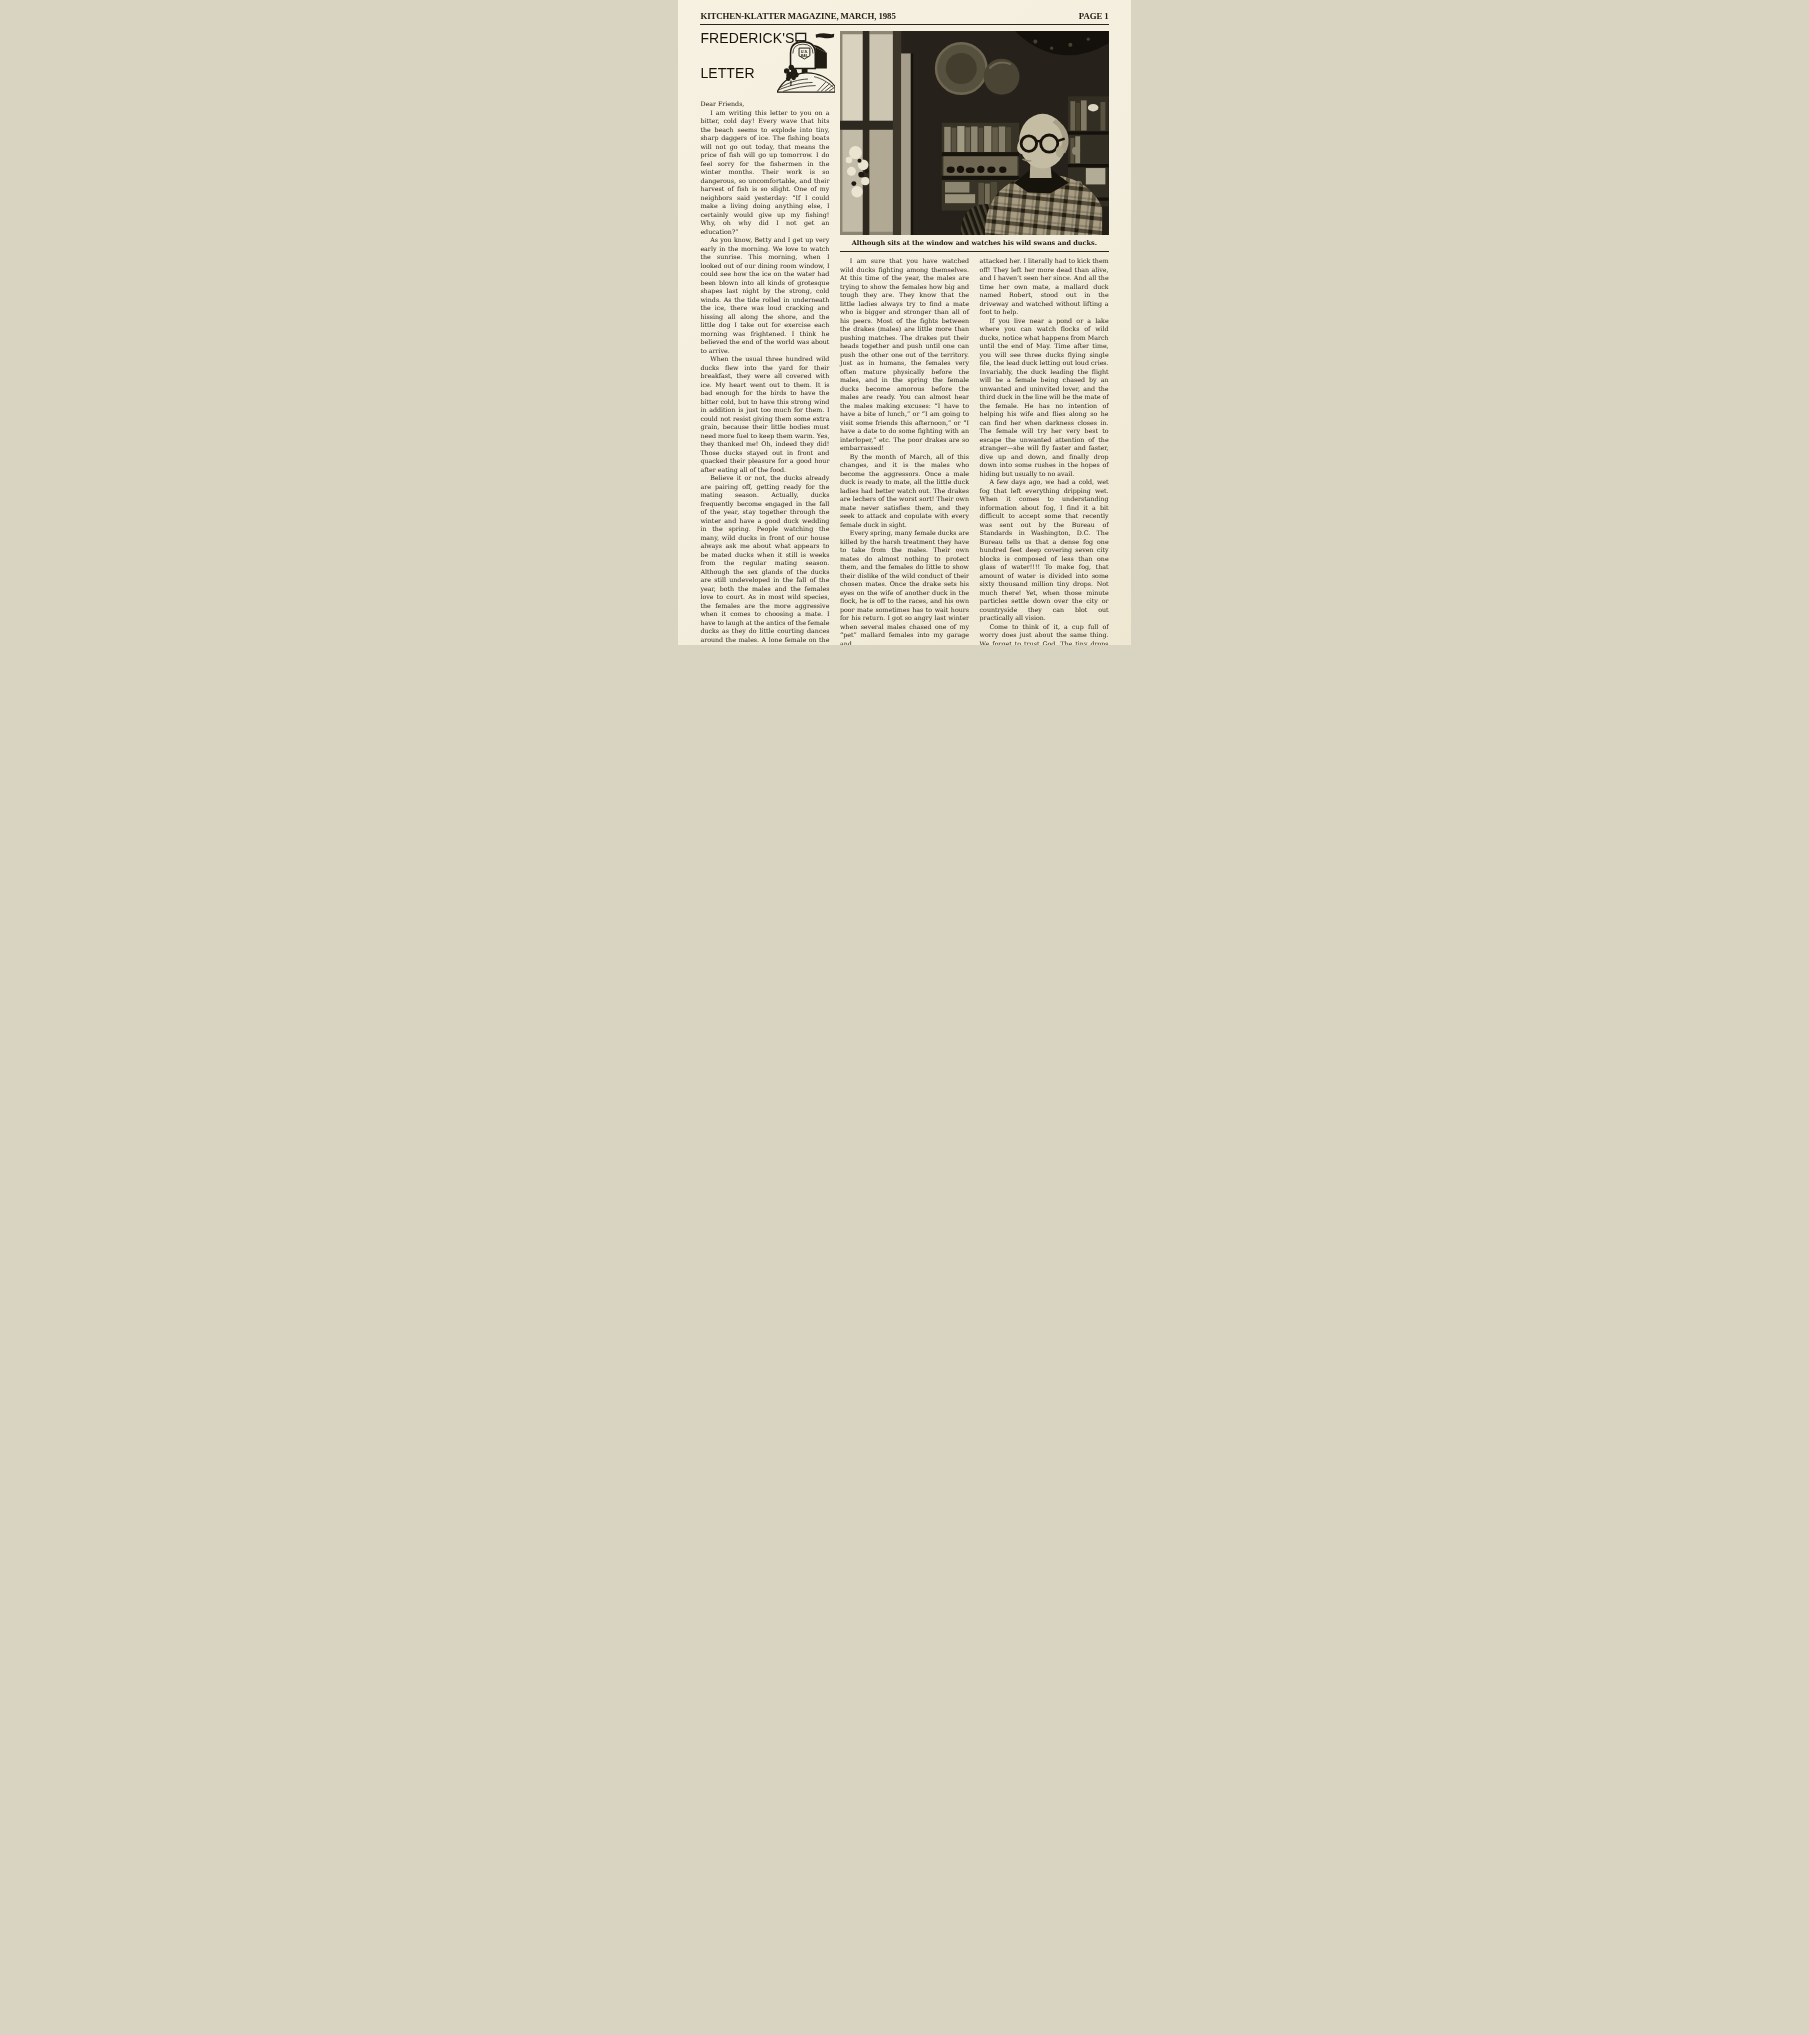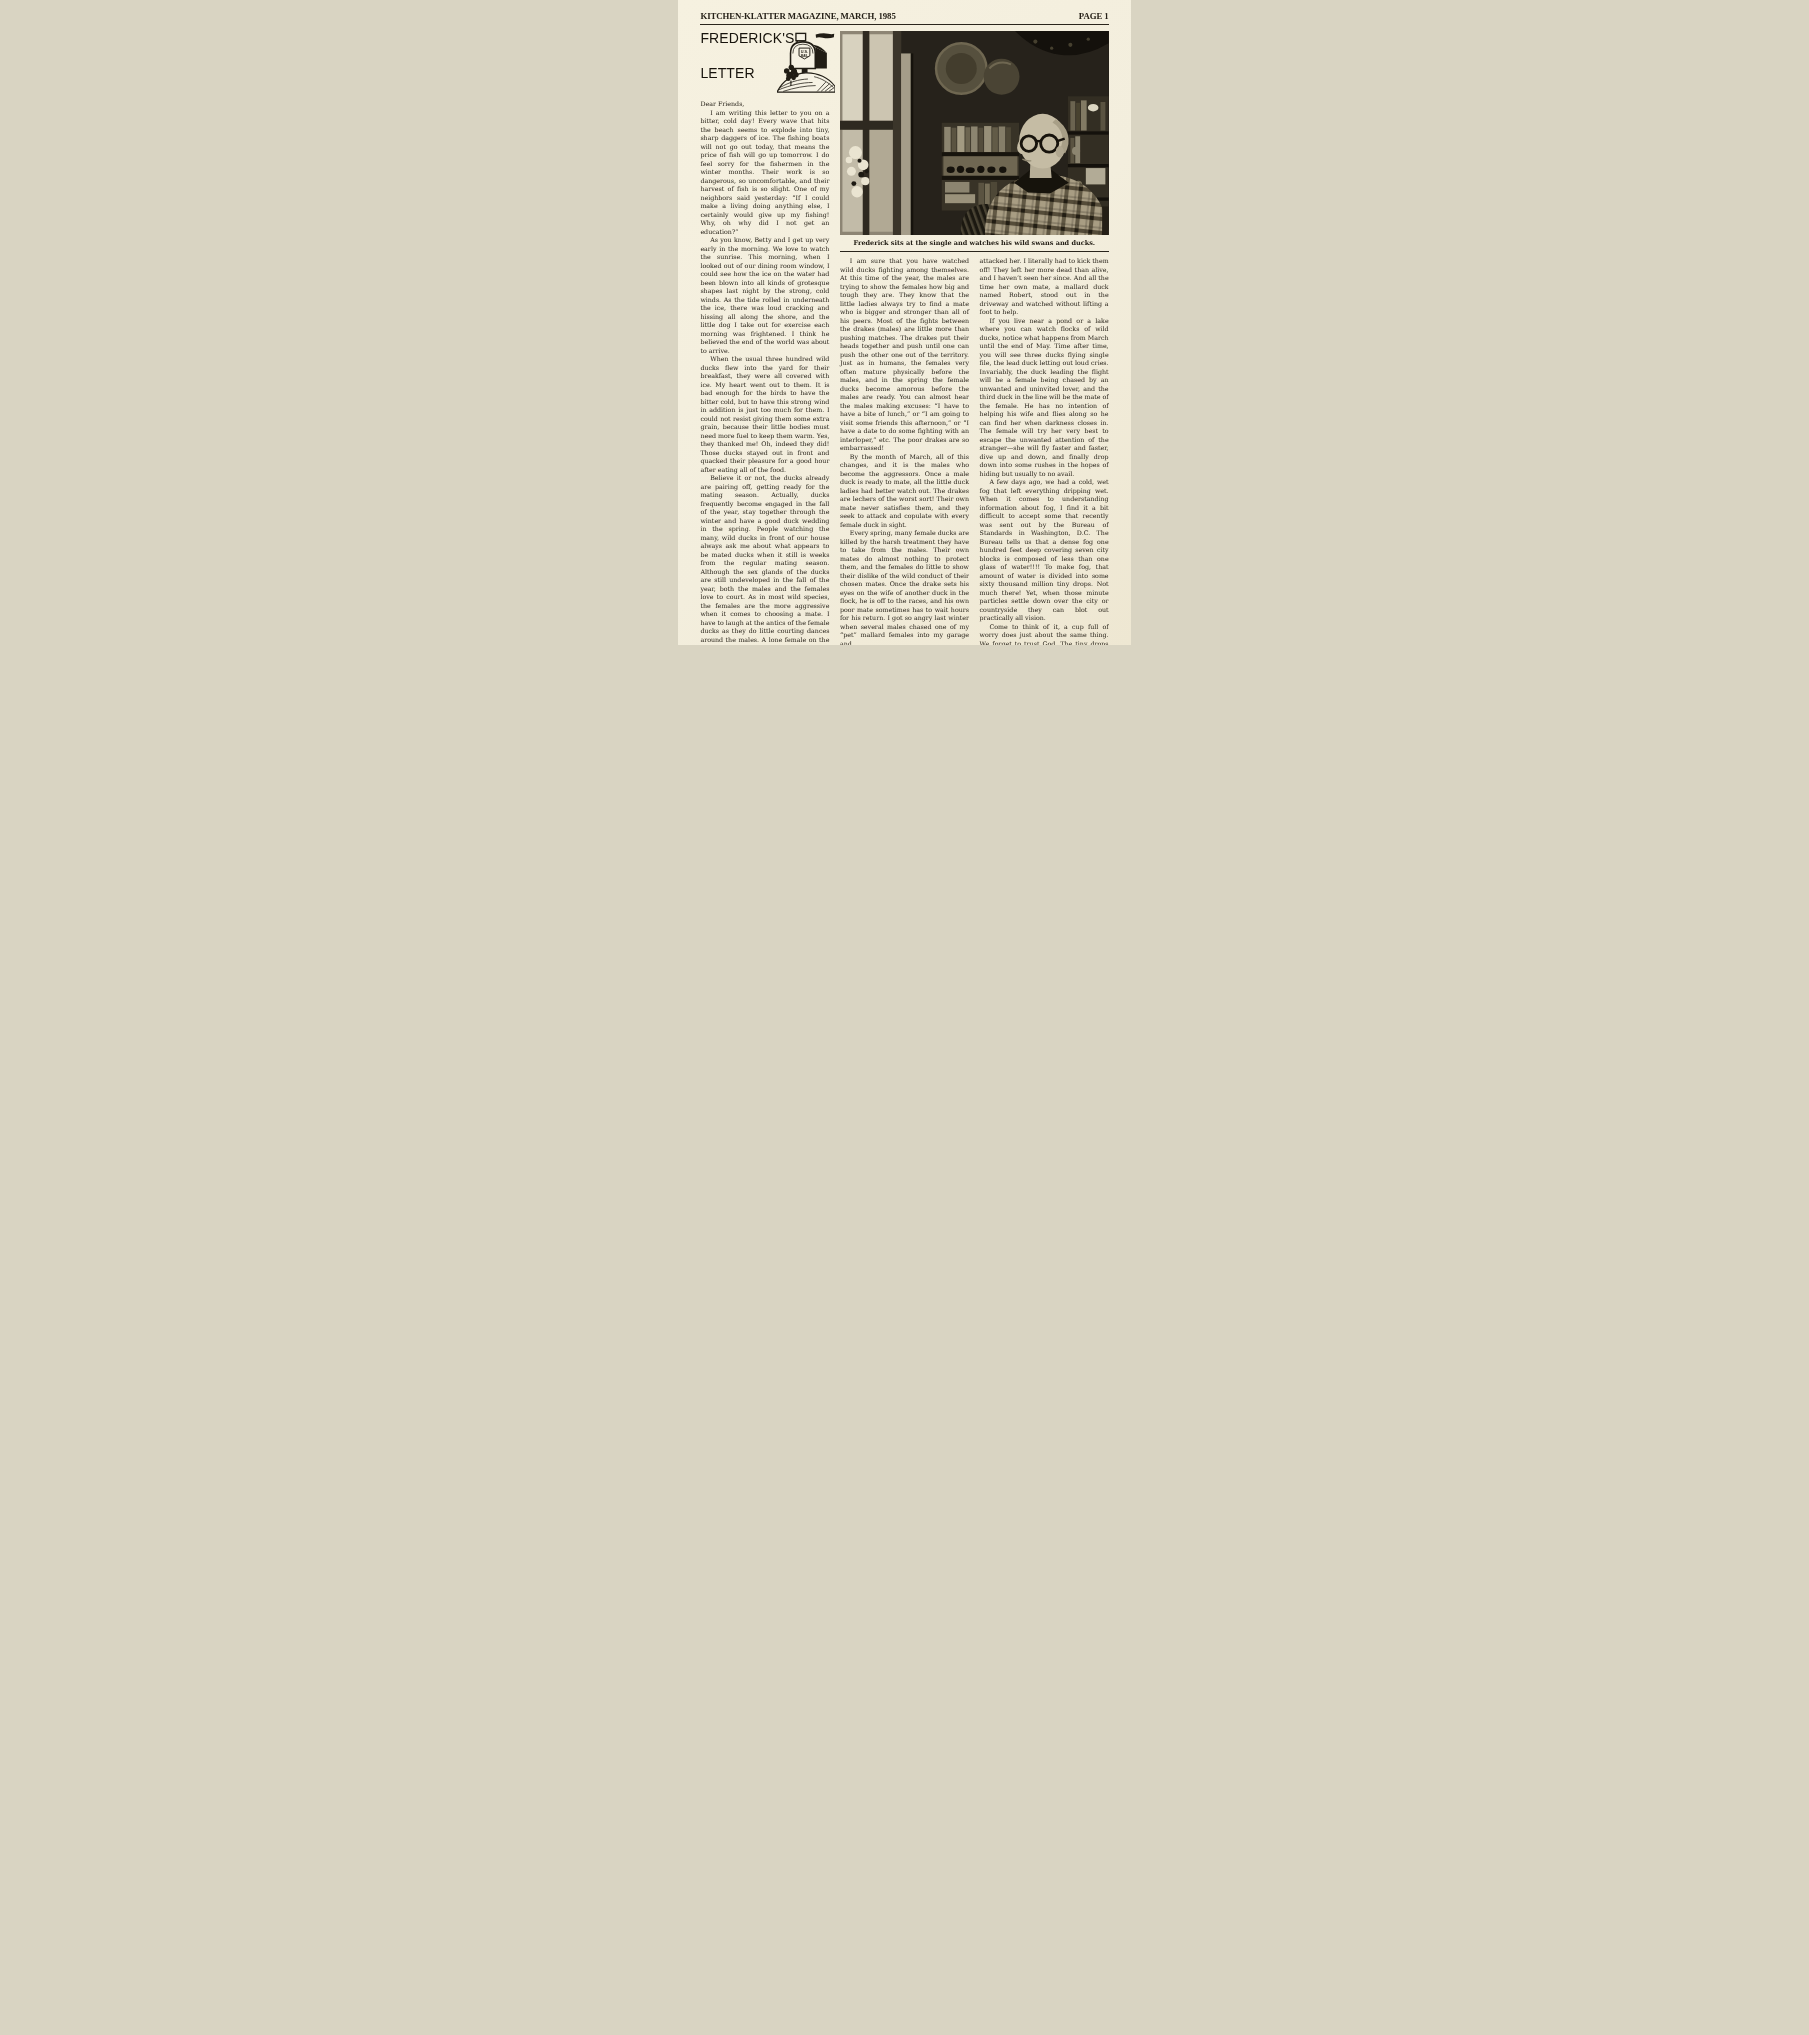--- a/index.html
+++ b/index.html
@@ -232,21 +232,21 @@
             <circle cx="514" cy="276" r="21" fill="none" stroke="#17130c" stroke-width="7"></circle>
             <line x1="482" y1="270" x2="494" y2="270" stroke="#17130c" stroke-width="6"></line>
             <line x1="534" y1="270" x2="552" y2="264" stroke="#17130c" stroke-width="6"></line>
 
             <ellipse cx="540" cy="296" rx="10" ry="14" fill="#b0a790"></ellipse>
             <path d="M448,314 Q460,320 470,318" fill="none" stroke="#8f8670" stroke-width="3"></path>
 
             <rect x="644" y="430" width="16" height="70" fill="#241f16"></rect>
           </svg>
         </div>
-        <figcaption>Frederick sits at the single and watches his wild swans and ducks.</figcaption>
+        <figcaption>Although sits at the window and watches his wild swans and ducks.</figcaption>
       </figure>
 
       <div class="cap-rule"></div>
 
       <div class="two-cols">
         <div class="tcol">
           <p>I am sure that you have watched wild ducks fighting among themselves. At this time of the year, the males are trying to show the females how big and tough they are. They know that the little ladies always try to find a mate who is bigger and stronger than all of his peers. Most of the fights between the drakes (males) are little more than pushing matches. The drakes put their heads together and push until one can push the other one out of the territory. Just as in humans, the females very often mature physically before the males, and in the spring the female ducks become amorous before the males are ready. You can almost hear the males making excuses: “I have to have a bite of lunch,” or “I am going to visit some friends this afternoon,” or “I have a date to do some fighting with an interloper,” etc. The poor drakes are so embarrassed!</p>
           <p>By the month of March, all of this changes, and it is the males who become the aggressors. Once a male duck is ready to mate, all the little duck ladies had better watch out. The drakes are lechers of the worst sort! Their own mate never satisfies them, and they seek to attack and copulate with every female duck in sight.</p>
           <p>Every spring, many female ducks are killed by the harsh treatment they have to take from the males. Their own mates do almost nothing to protect them, and the females do little to show their dislike of the wild conduct of their chosen mates. Once the drake sets his eyes on the wife of another duck in the flock, he is off to the races, and his own poor mate sometimes has to wait hours for his return. I got so angry last winter when several males chased one of my “pet” mallard females into my garage and</p>
         </div>

